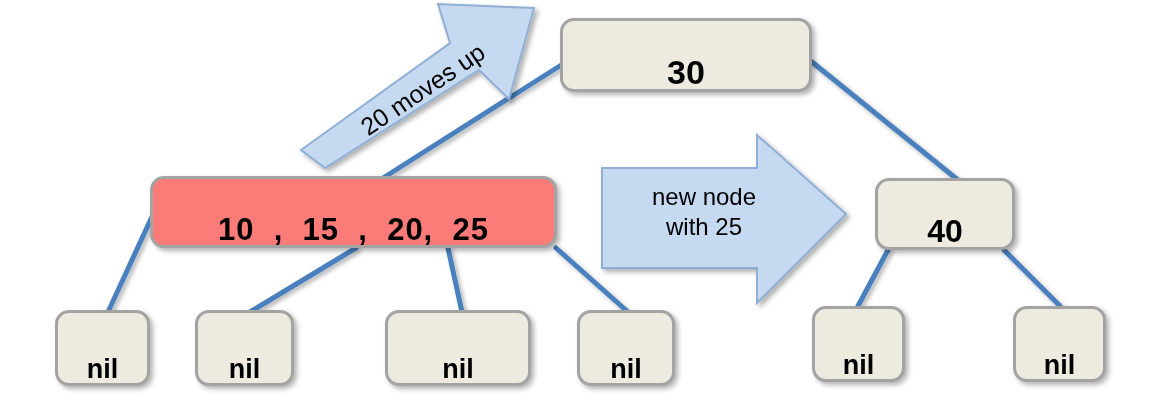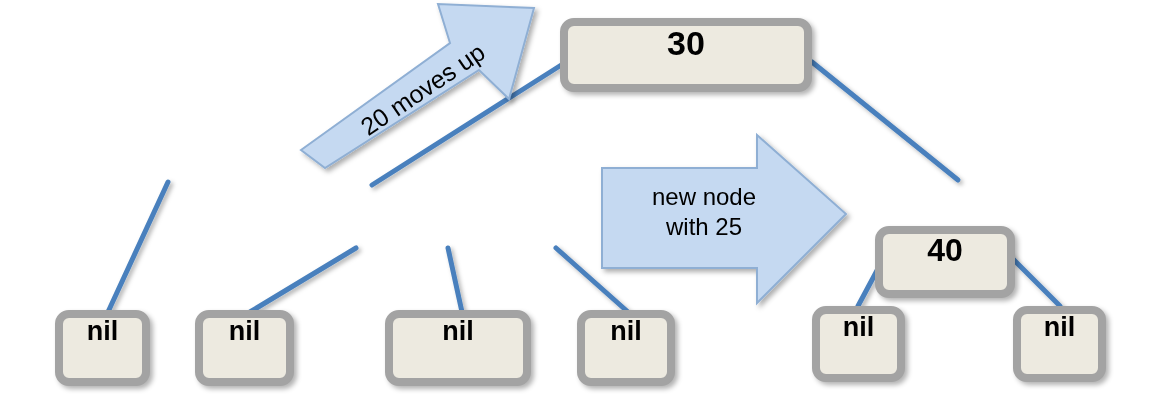--- a/index.html
+++ b/index.html
@@ -24,25 +24,25 @@
     width: 1154px;
     height: 409px;
   }
   #edges { z-index: 1; }
   #arrows { z-index: 2; }
 
   .node {
     position: absolute;
     z-index: 3;
     box-sizing: border-box;
-    border: 8px solid #a3a3a3;
+    border: 3px solid #a3a3a3;
     border-radius: 14px;
     background: #EDEAE0;
     display: flex;
-    align-items: flex-start;
+    align-items: flex-end;
     justify-content: center;
     color: #000000;
     font-weight: bold;
     box-shadow: 3px 3px 5px rgba(0,0,0,0.30);
     text-align: center;
     white-space: pre;
   }
   .node.red {
     background: #FB7B78;
   }
@@ -127,22 +127,25 @@
 
     <g filter="url(#ar-shadow)">
       <polygon points="602,168 757,168 757,135 846,214 757,303 757,268 602,268" fill="#C5D9F1" stroke="#8FAFD4" stroke-width="2"></polygon>
     </g>
   </svg>
 
   <div class="node" id="node-root" style="left:560px; top:18px; width:252px; height:74px; font-size:34px;">
     <span class="node-val">30</span>
   </div>
 
+  <div class="node red" id="node-left" style="left:150px; top:176px; width:407px; height:72px; font-size:31px; letter-spacing:1px;">
+    <span class="node-val">10  ,  15  ,  20,  25</span>
+  </div>
 
-  <div class="node" id="node-right" style="left:875px; top:178px; width:140px; height:72px; font-size:32px;margin-top:48px;">
+  <div class="node" id="node-right" style="left:875px; top:178px; width:140px; height:72px; font-size:32px;">
     <span class="node-val">40</span>
   </div>
 
   <div class="node" id="node-nil1" style="left:55px; top:310px; width:95px; height:76px; font-size:27px;">
     <span class="node-val">nil</span>
   </div>
 
   <div class="node" id="node-nil2" style="left:195px; top:310px; width:99px; height:76px; font-size:27px;">
     <span class="node-val">nil</span>
   </div>

